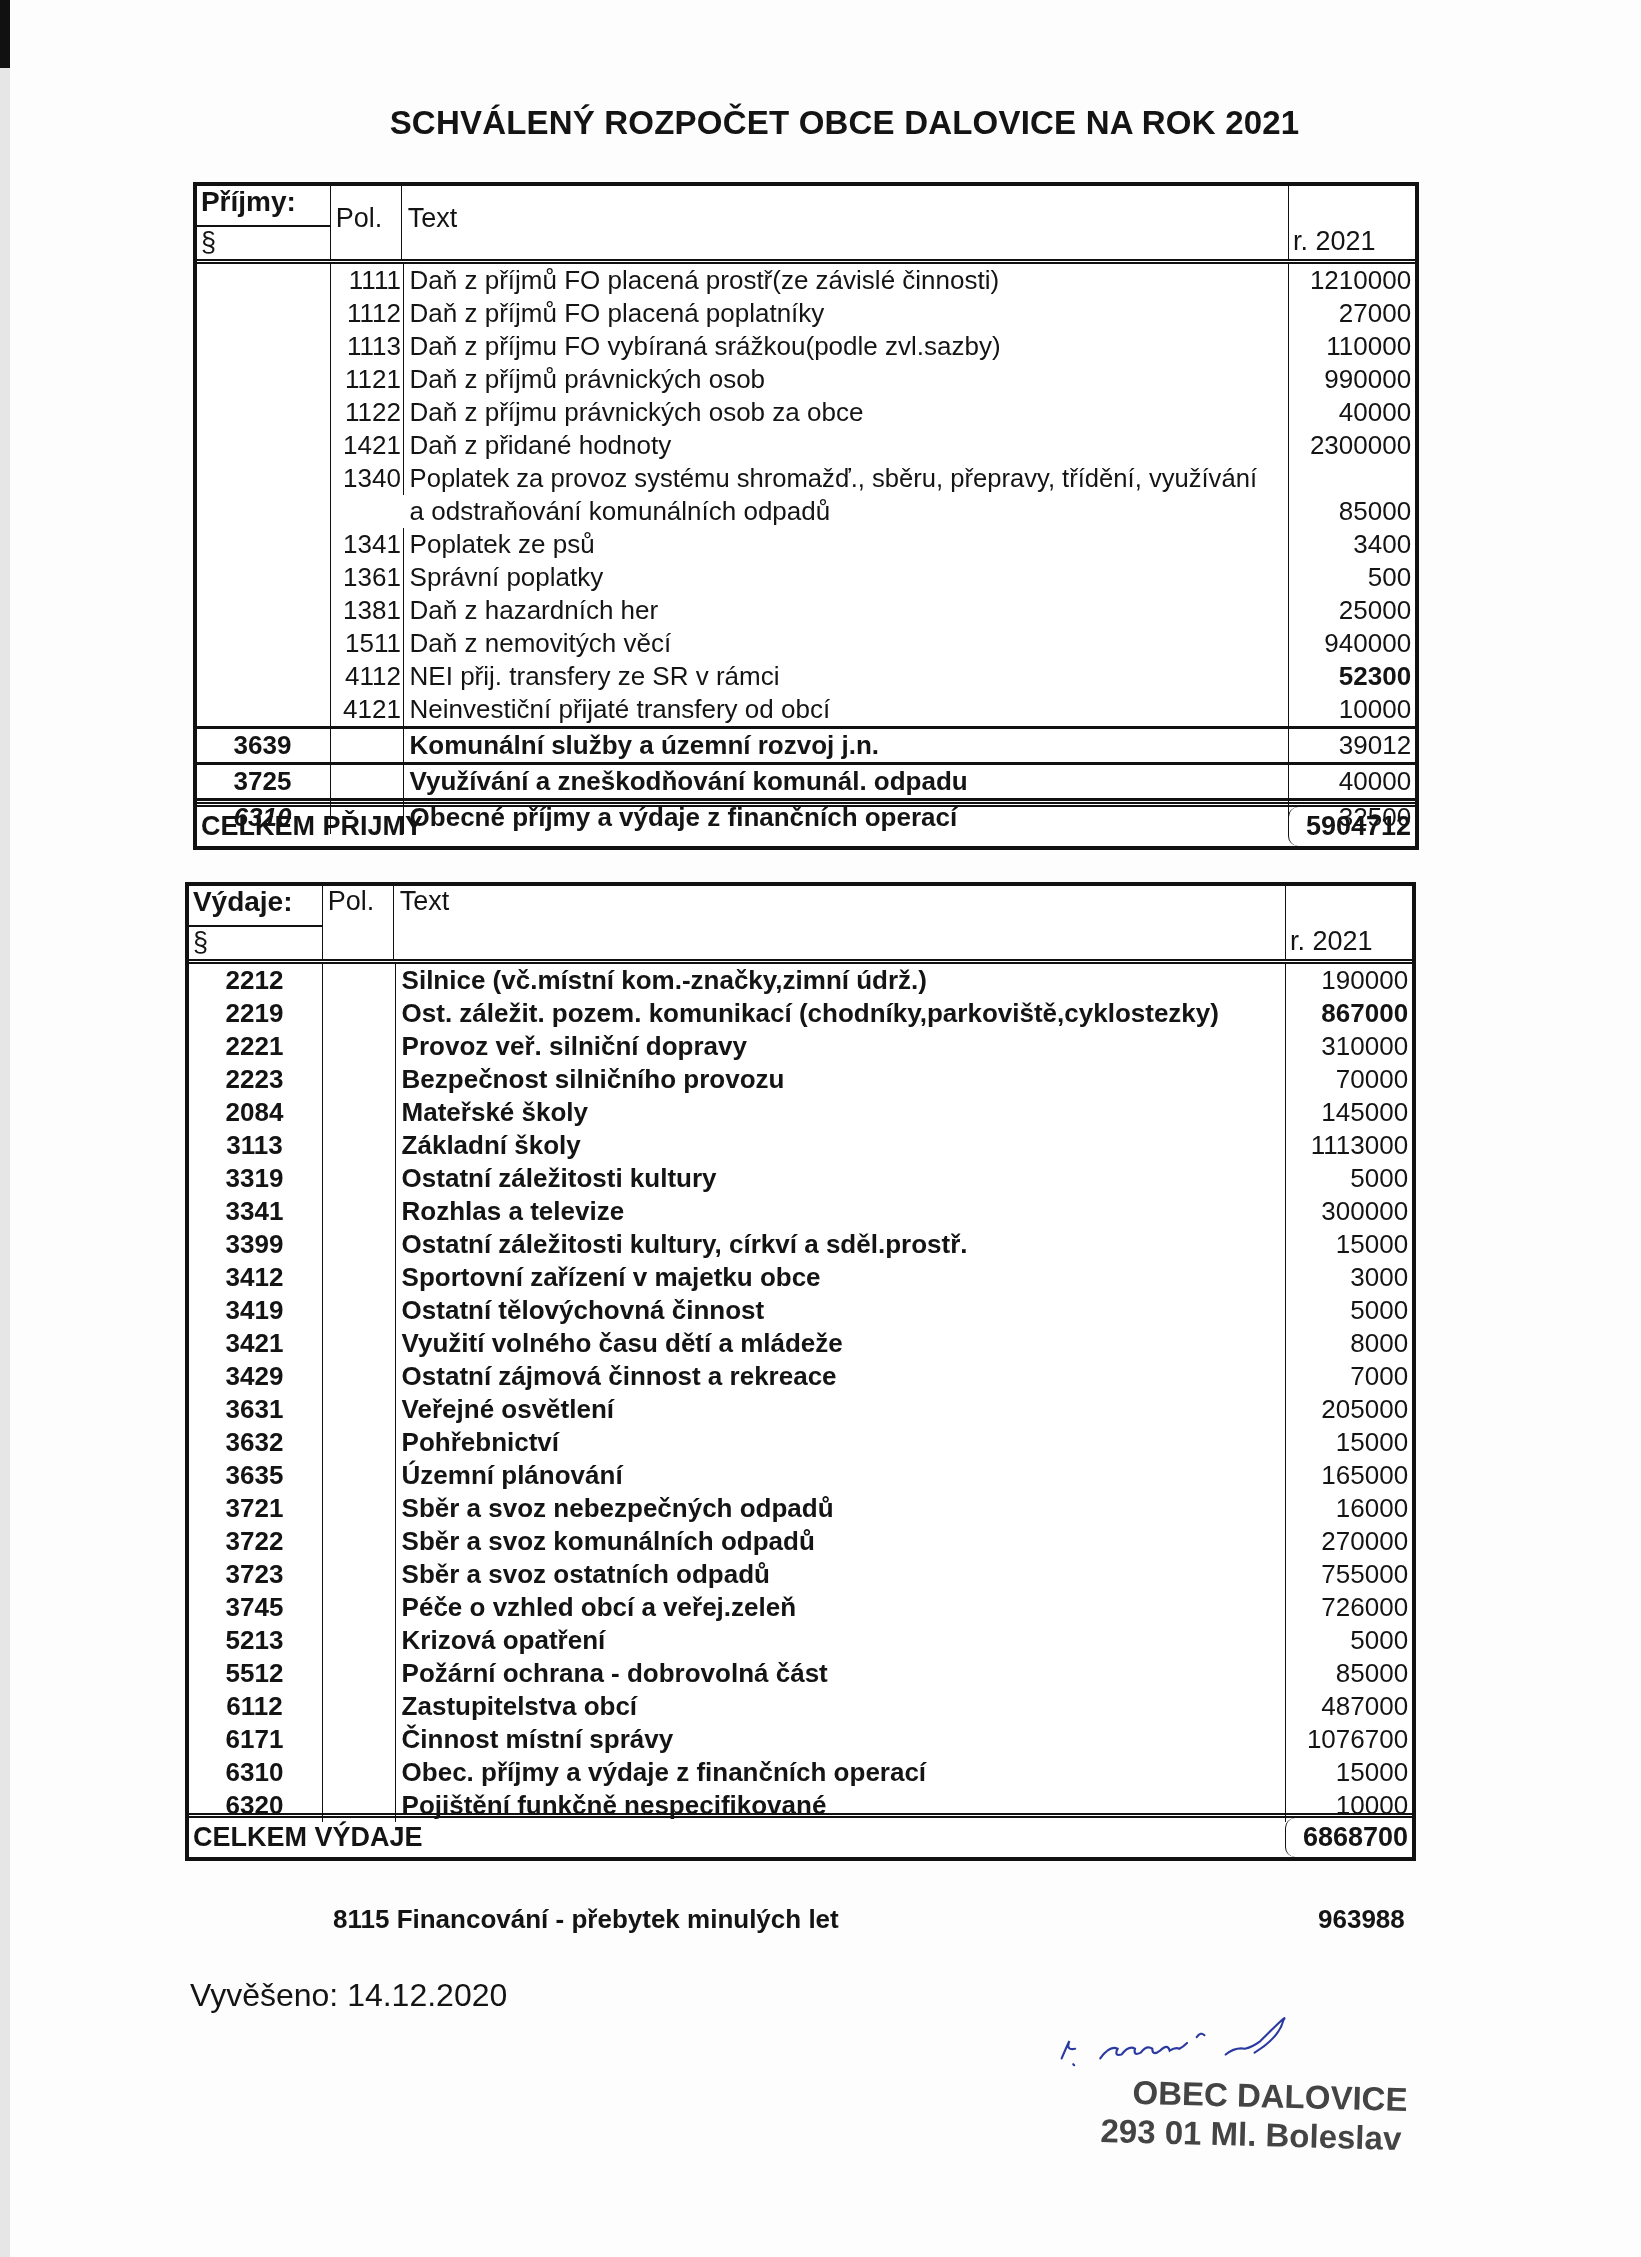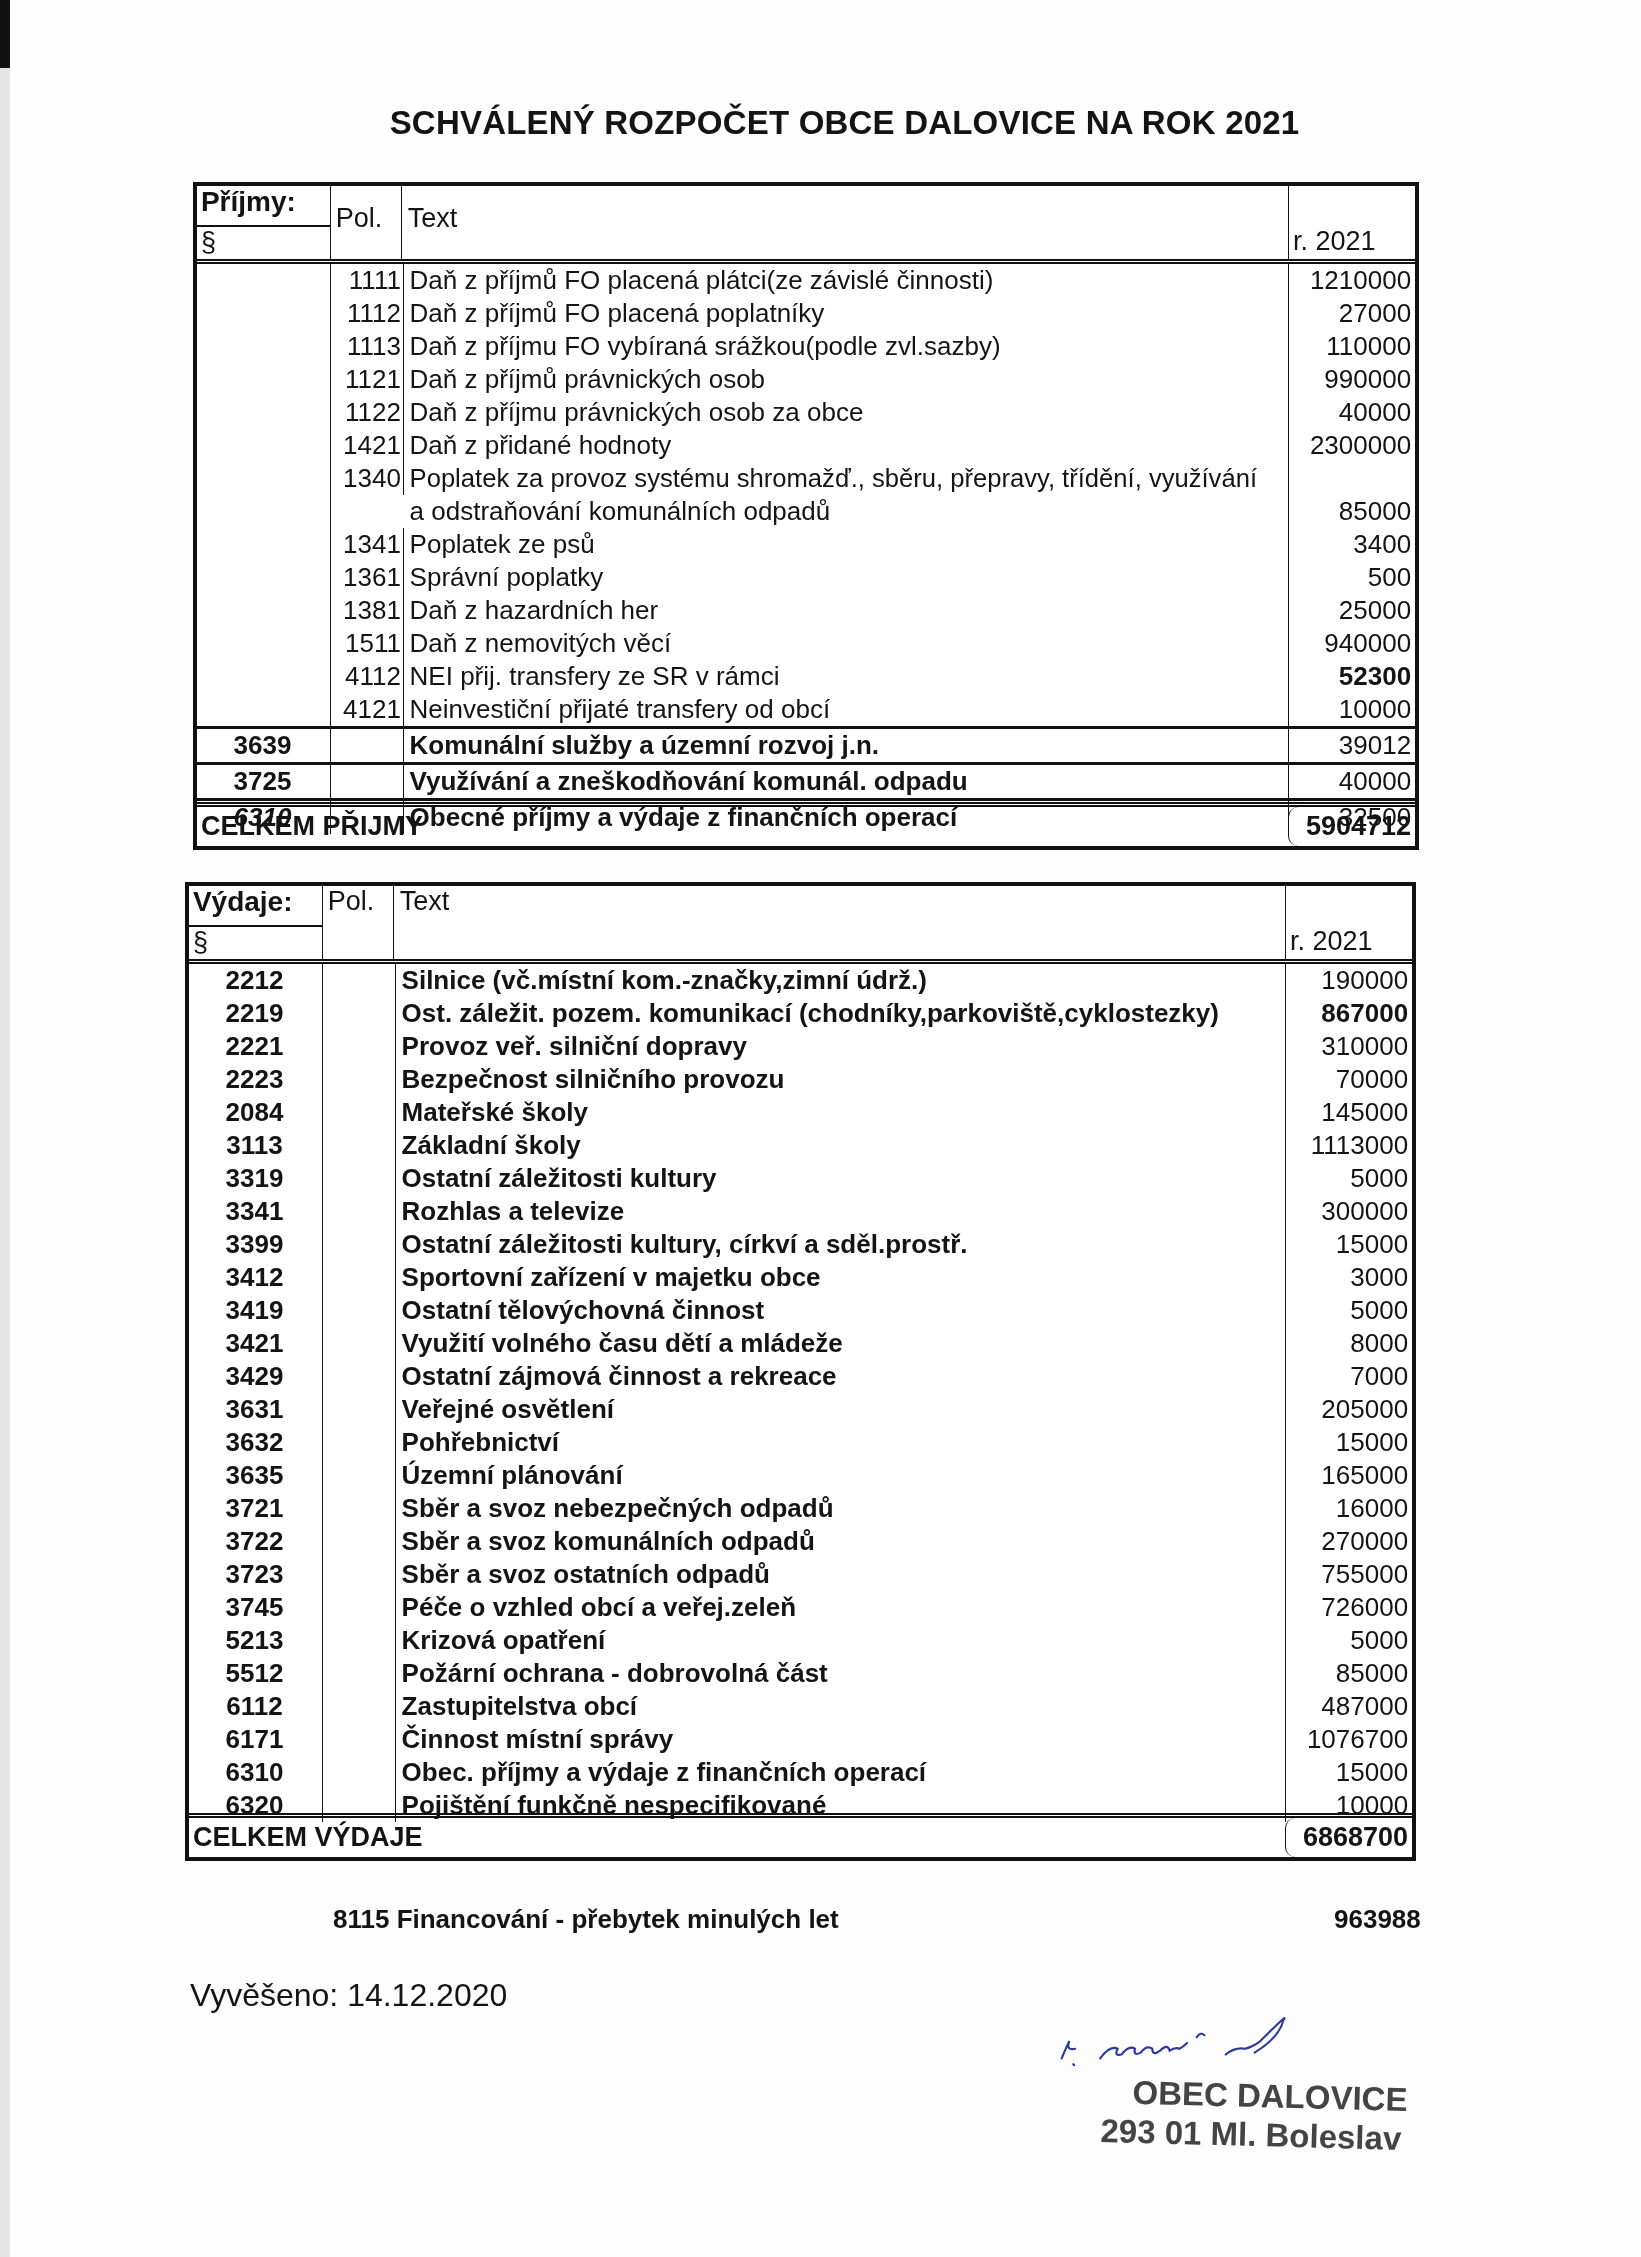--- a/index.html
+++ b/index.html
@@ -36,21 +36,21 @@
   .row.two .t { white-space:normal; line-height:33px; }
   .row.two .v { align-self:flex-end; }
   .total { position:absolute; left:0; right:0; bottom:0; height:39px; border-top:5.8px double #111; display:flex;
            font-weight:bold; font-size:27px; line-height:39px; }
   .total .lbl { flex:1; padding-left:3.9px; }
   .total .v { width:122px; text-align:right; padding-right:3.9px; border-left:1.9px solid #111;border-radius:10px; }
   #expense .row { font-weight:bold; line-height:33px; }
   #expense .row .p { width:70px; }
   .fin { position:absolute; top:1904px; font-weight:bold; font-size:26px; }
   .fin.lbl { left:333px; }
-  .fin.val { left:1318px;margin-left:16px; }
+  .fin.val { left:1318px; }
   .posted { position:absolute; left:190px; top:1977px; font-size:32px; }
   .sig { position:absolute; left:1052px; top:2008px; width:328px; height:68px; }
   .stamp { position:absolute; left:1101px; top:2076px; color:#444; font-weight:bold; font-size:33px; line-height:39px;
            transform:rotate(1.5deg); font-family:"Liberation Sans", sans-serif; }
   .stamp .l1 { padding-left:31px; letter-spacing:0px; }
 </style>
 </head>
 <body>
 
 <div class="scan-bar"></div>
@@ -72,21 +72,21 @@
         <span class="lbl">Text</span>
       </div>
     <div class="c yr">
         <span class="lbl">r. 2021</span>
       </div>
   </div>
   <div class="rows">
     <div class="row">
         <span class="s"></span>
         <span class="p">1111</span>
-        <span class="t">Daň z příjmů FO placená plátci(ze závislé činnosti)</span>
+        <span class="t">Daň z příjmů FO placená prostř(ze závislé činnosti)</span>
         <span class="v">1210000</span>
       </div>
     <div class="row">
         <span class="s"></span>
         <span class="p">1112</span>
         <span class="t">Daň z příjmů FO placená poplatníky</span>
         <span class="v">27000</span>
       </div>
     <div class="row">
         <span class="s"></span>

